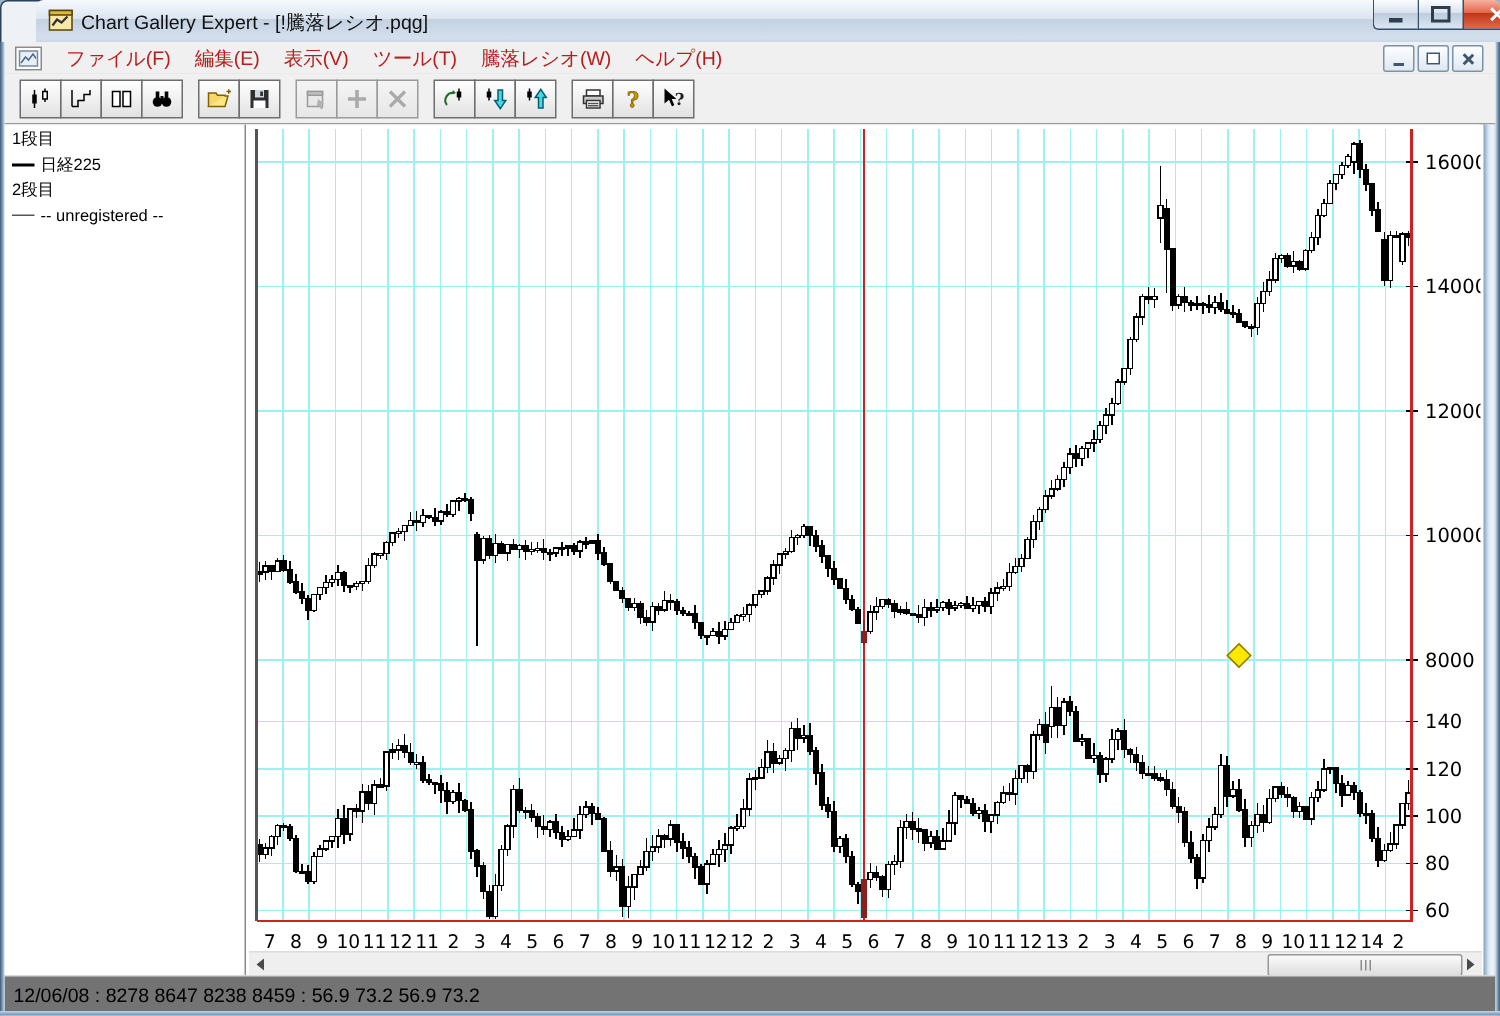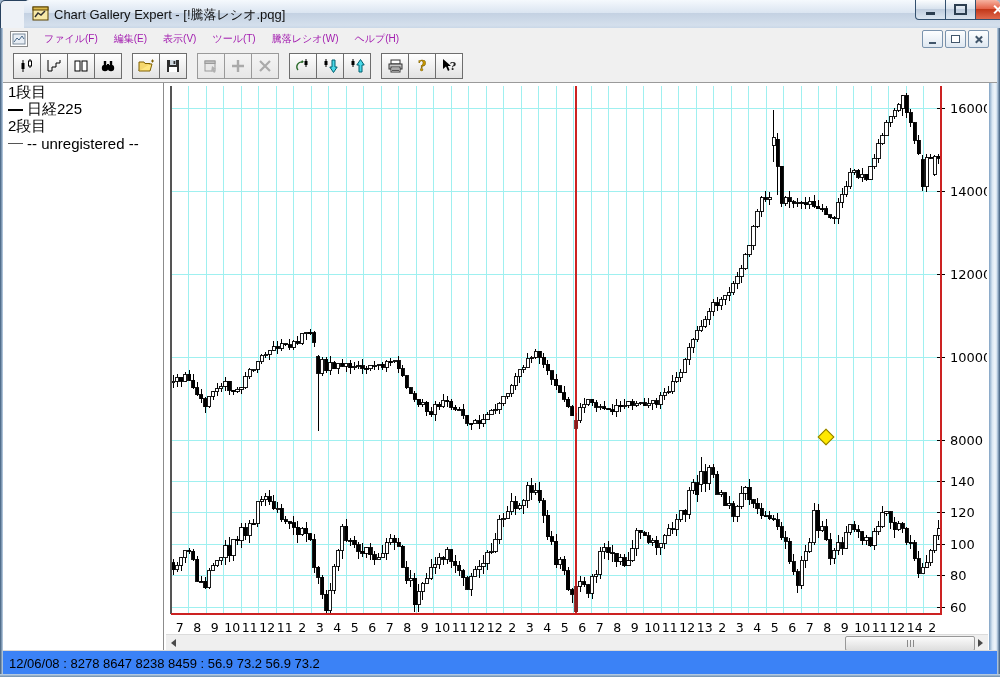--- a/index.html
+++ b/index.html
@@ -19,61 +19,61 @@
     background:linear-gradient(#f6b2a0,#e4644a 45%,#c03416 46%,#e06a4e);}
   .glyph-min{width:9px;height:3px;background:#2c3e50;margin-top:8px;}
   .glyph-max{width:9px;height:7px;border:2px solid #2c3e50;background:transparent;}
   .glyph-x{position:relative;width:11px;height:11px;}
   .glyph-x::before,.glyph-x::after{content:"";position:absolute;left:5px;top:0;width:2px;height:11px;background:#fff;}
   .glyph-x::before{transform:rotate(45deg);} .glyph-x::after{transform:rotate(-45deg);}
   
   #menubar{position:absolute;left:3px;top:28px;width:994px;height:21px;background:#f0f0f0;
     border-bottom:1px solid #d5d5d5;display:flex;align-items:center;}
   #doc-icon{width:16px;height:14px;border:1px solid #8a8a8a;background:#fff;margin:0 8px 0 7px;position:relative;}
-  .menu-item{font-size:10px;color:#a21caf;padding:2px 8px;}
+  .menu-item{font-size:13px;color:#b91c1c;padding:2px 8px;}
   .mdibtns{position:absolute;right:8px;top:2px;display:flex;gap:2px;}
   .mdibtn{width:19px;height:16px;border:1px solid #7a93ad;border-radius:2px;
     background:linear-gradient(#fdfeff,#dfe8f1);display:flex;align-items:center;justify-content:center;color:#41566b;}
   .g-min2{width:7px;height:2px;background:#41566b;margin-top:8px;}
   .g-rest{width:7px;height:6px;border:1px solid #41566b;position:relative;background:#fff;}
   .g-rest::before{content:"";position:absolute;left:2px;top:-3px;width:7px;height:6px;border:1px solid #41566b;background:#fff;z-index:-1;}
   .g-x2{position:relative;width:9px;height:9px;}
   .g-x2::before,.g-x2::after{content:"";position:absolute;left:4px;top:0;width:1.6px;height:9px;background:#41566b;}
   .g-x2::before{transform:rotate(45deg);} .g-x2::after{transform:rotate(-45deg);}
   
   #toolbar{position:absolute;left:3px;top:49px;width:994px;height:33px;background:#f0f0f0;
     border-bottom:1px solid #c8c8c8;display:flex;align-items:center;}
   .tgroup{display:flex;margin-left:10px;}
   .tbtn{width:26px;height:24px;border:1px solid #6e6e6e;background:linear-gradient(#ffffff,#e2e2e2);
     display:flex;align-items:center;justify-content:center;margin-left:-1px;}
   .tbtn:first-child{margin-left:0;}
   .tbtn.disabled{background:linear-gradient(#f4f4f4,#e7e7e7);border-color:#9a9a9a;}
   
   #client{position:absolute;left:3px;top:82px;width:994px;height:568px;background:#fff;border-top:1px solid #9a9a9a;}
   #legend{position:absolute;left:0;top:0;width:160px;height:568px;background:#fff;border-right:1px solid #8c8c8c;}
-  .legend-row{font-size:15px;color:#000;margin:2px 0 0 5px;white-space:nowrap;display:flex;align-items:center;height:15px;}
+  .legend-row{font-size:11px;color:#000;margin:2px 0 0 5px;white-space:nowrap;display:flex;align-items:center;height:15px;}
   .sample-line{display:inline-block;width:15px;height:0;border-top:2px solid #000;margin-right:4px;}
   .sample-line.gray{border-top:1px solid #555;}
   #chart-holder{position:absolute;left:161px;top:0;width:823px;height:568px;background:#fff;}
   #chart-svg{position:absolute;left:0;top:0;}
   
   #right-rail{position:absolute;left:986px;top:0;width:11px;height:568px;
     background:linear-gradient(90deg,#7fa1c3,#d9e6f2 30%,#f0f6fb 55%,#b9cde2 85%,#6d8cab);}
   #diamond-marker{position:absolute;left:817px;top:348px;width:10px;height:10px;background:#ffe800;
     border:1px solid #8a7a00;transform:rotate(45deg);}
   
   #hscroll{position:absolute;left:163px;top:551px;width:822px;height:16px;background:#efefef;border-top:1px solid #dcdcdc;}
   .sb-arrow{position:absolute;top:0;width:15px;height:16px;display:flex;align-items:center;justify-content:center;}
   .tri-left{width:0;height:0;border-top:4px solid transparent;border-bottom:4px solid transparent;border-right:5px solid #4a4a4a;}
   .tri-right{width:0;height:0;border-top:4px solid transparent;border-bottom:4px solid transparent;border-left:5px solid #4a4a4a;}
   #sb-thumb{position:absolute;left:679px;top:1px;width:128px;height:13px;border:1px solid #989898;border-radius:2px;
     background:linear-gradient(#fbfbfb,#dedede);display:flex;align-items:center;justify-content:center;gap:2px;}
   #sb-thumb i{display:block;width:1px;height:7px;background:#8a8a8a;}
   
-  #statusbar{position:absolute;left:3px;top:650px;width:994px;height:24px;background:#3b82f6;
+  #statusbar{position:absolute;left:3px;top:650px;width:994px;height:24px;background:#737373;
     border-top:1px solid #d9d9d9;display:flex;align-items:center;}
   #status-text{font-size:13px;color:#000;margin-left:6px;}
   
   #frame-left{position:absolute;left:0;top:28px;width:3px;height:649px;background:linear-gradient(90deg,#3c5a7a,#c2d6ea);}
   #frame-right{position:absolute;right:0;top:28px;width:3px;height:649px;background:linear-gradient(90deg,#c2d6ea,#3c5a7a);}
   #frame-bottom{position:absolute;left:0;top:674px;width:1000px;height:3px;background:linear-gradient(#c2d6ea,#6d8cab);}
 </style>
 </head>
 <body>
 

